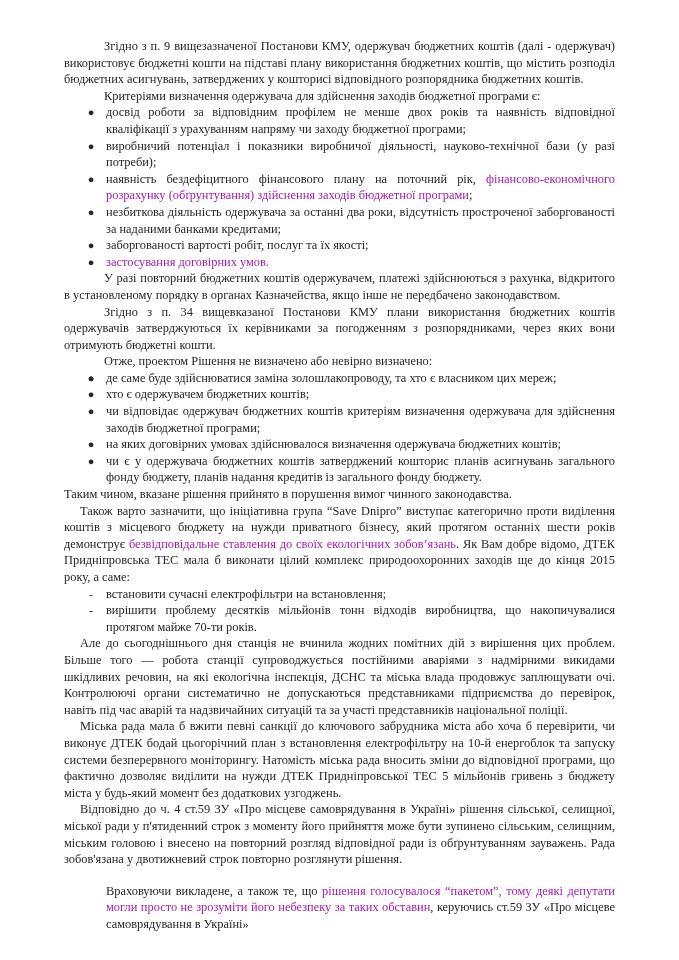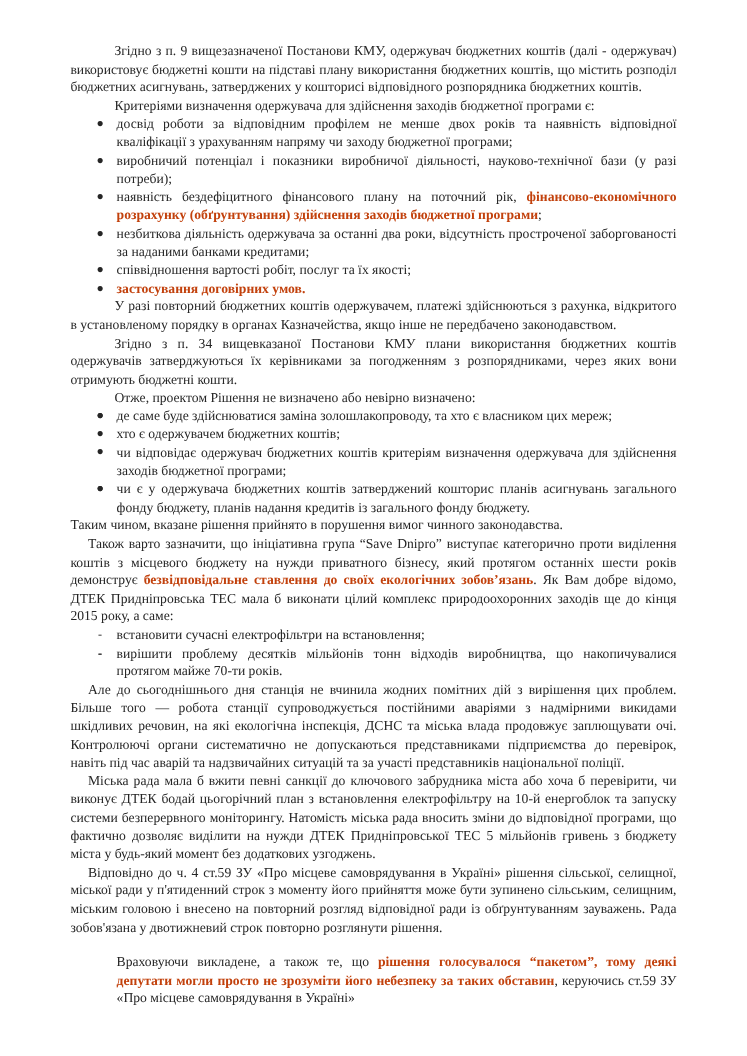--- a/index.html
+++ b/index.html
@@ -13,51 +13,51 @@
   .p { margin: 0; }
   .ind { text-indent: 40px; }
   .ind2 { text-indent: 16px; }
   ul.bl { list-style: none; margin: 0; padding: 0; }
   ul.bl li { position: relative; padding-left: 42px; margin: 0; }
   ul.bl li .mk {
     position: absolute; left: 22px; top: 0; width: 10px; text-align: center;
     font-size: 11px;
   }
   ul.dl li .mk { left: 22px; }
-  b { font-weight: bold; color: #c2410c; }
+  b { font-weight: normal; color: #a21caf; }
   .gap { height: 15px; }
   .final { padding-left: 42px; text-indent: 0; }
 </style>
 </head>
 <body>
 
 <div class="page">
 
   <p class="p ind">Згідно з п. 9 вищезазначеної Постанови КМУ, одержувач бюджетних коштів (далі - одержувач) використовує бюджетні кошти на підставі плану використання бюджетних коштів, що містить розподіл бюджетних асигнувань, затверджених у кошторисі відповідного розпорядника бюджетних коштів.</p>
   <p class="p ind">Критеріями визначення одержувача для здійснення заходів бюджетної програми є:</p>
 
   <ul class="bl">
     <li><span class="mk">●</span><span>досвід роботи за відповідним профілем не менше двох років та наявність відповідної кваліфікації з урахуванням напряму чи заходу бюджетної програми;</span></li>
     <li><span class="mk">●</span><span>виробничий потенціал і показники виробничої діяльності, науково-технічної бази (у разі потреби);</span></li>
     <li><span class="mk">●</span><span>наявність бездефіцитного фінансового плану на поточний рік, </span><b>фінансово-економічного розрахунку (обґрунтування) здійснення заходів бюджетної програми</b><span>;</span></li>
     <li><span class="mk">●</span><span>незбиткова діяльність одержувача за останні два роки, відсутність простроченої заборгованості за наданими банками кредитами;</span></li>
-    <li><span class="mk">●</span><span>співвідношення вартості робіт, послуг та їх якості;</span></li>
+    <li><span class="mk">●</span><span>заборгованості вартості робіт, послуг та їх якості;</span></li>
     <li><span class="mk">●</span><b>застосування договірних умов.</b></li>
   </ul>
 
   <p class="p ind">У разі повторний бюджетних коштів одержувачем, платежі здійснюються з рахунка, відкритого в установленому порядку в органах Казначейства, якщо інше не передбачено законодавством.</p>
   <p class="p ind">Згідно з п. 34 вищевказаної Постанови КМУ плани використання бюджетних коштів одержувачів затверджуються їх керівниками за погодженням з розпорядниками, через яких вони отримують бюджетні кошти.</p>
   <p class="p ind">Отже, проектом Рішення не визначено або невірно визначено:</p>
 
   <ul class="bl">
     <li><span class="mk">●</span></li>
     <li><span class="mk">●</span><span>де саме буде здійснюватися заміна золошлакопроводу, та хто є власником цих мереж;</span></li>
     <li><span class="mk">●</span><span>хто є одержувачем бюджетних коштів;</span></li>
     <li><span class="mk">●</span><span>чи відповідає одержувач бюджетних коштів критеріям визначення одержувача для здійснення заходів бюджетної програми;</span></li>
-    <li><span class="mk">●</span></li>
+    <li><span class="mk">●</span><span>на яких договірних умовах здійснювалося визначення одержувача бюджетних коштів;</span></li>
     <li><span class="mk">●</span><span>чи є у одержувача бюджетних коштів затверджений кошторис планів асигнувань загального фонду бюджету, планів надання кредитів із загального фонду бюджету.</span></li>
   </ul>
 
   <p class="p">Таким чином, вказане рішення прийнято в порушення вимог чинного законодавства.</p>
 
   <p class="p ind2"><span>Також варто зазначити, що ініціативна група “Save Dnipro” виступає категорично проти виділення коштів з місцевого бюджету на нужди приватного бізнесу, який протягом останніх шести років демонструє </span><b>безвідповідальне ставлення до своїх екологічних зобов’язань</b><span>. Як Вам добре відомо, ДТЕК Придніпровська ТЕС мала б виконати цілий комплекс природоохоронних заходів ще до кінця 2015 року, а саме:</span></p>
 
   <ul class="bl dl">
     <li><span class="mk">-</span><span>встановити сучасні електрофільтри на встановлення;</span></li>
     <li><span class="mk">-</span></li>

